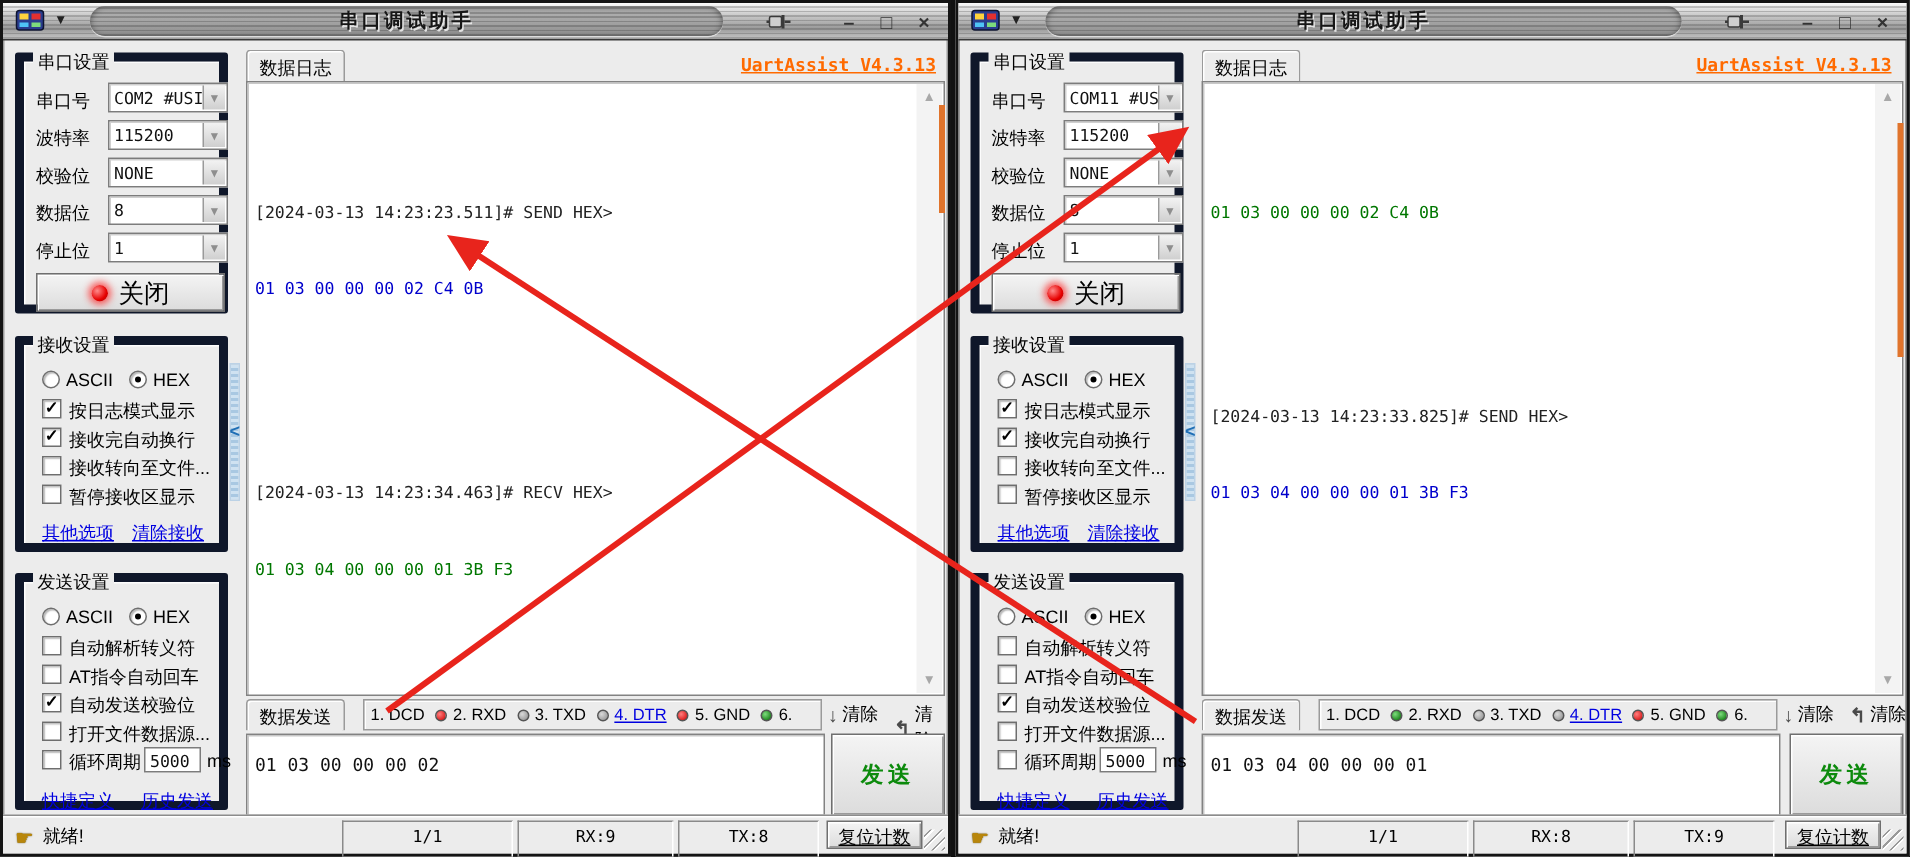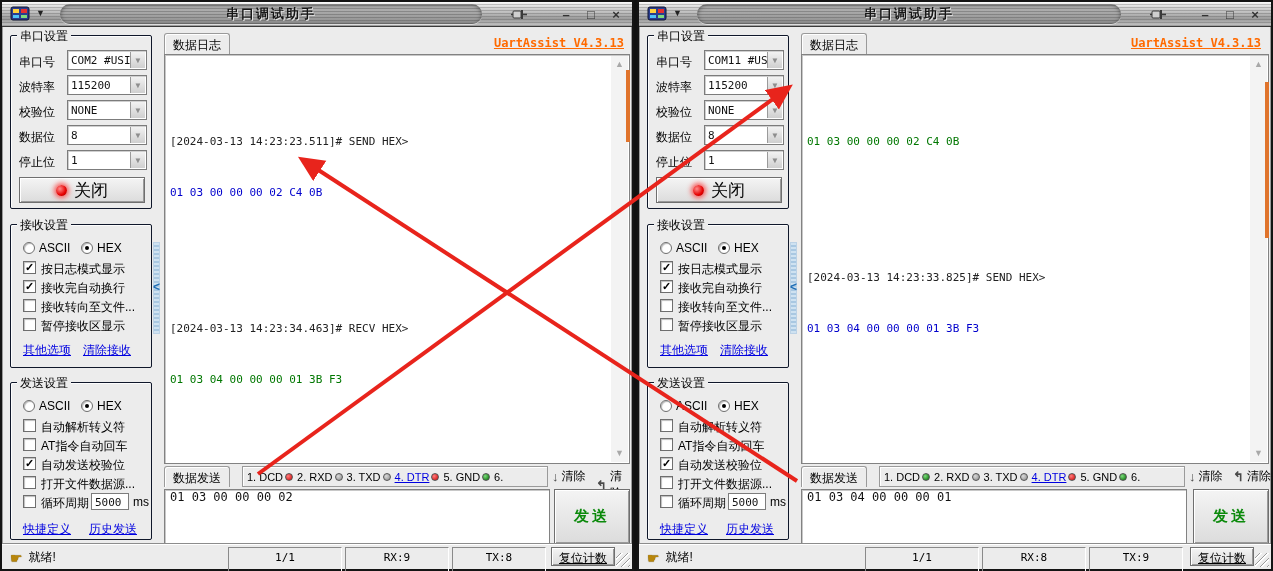--- a/index.html
+++ b/index.html
@@ -29,21 +29,21 @@
     text-shadow:1px 1px 0 #e3e3e3; letter-spacing:2px; }
   .tb-icon { position:absolute; left:8px; top:4px; width:20px; height:16px; }
   .tb-caret { position:absolute; left:34px; top:6px; font-size:9px; color:#222; }
   .tb-pin { position:absolute; right:104px; top:4px; width:18px; height:17px; }
   .tb-btns { position:absolute; right:8px; top:2px; height:21px; display:flex; gap:9px;
     align-items:center; font-weight:bold; color:#333; }
   .tb-btn { width:16px; text-align:center; font-size:13px; cursor:default; }
 
   
   .groupbox { position:absolute; left:8px; width:142px;
-    border:1px solid #0f172a; border-radius:2px;
+    border:6px solid #0f172a; border-radius:2px;
     box-shadow:inset 1px 1px 0 #fdfdfd; }
   .gb-title { position:absolute; left:6px; top:-8px; background:#ececec;
     padding:0 3px; font-size:12px; color:#000; }
   .row-label { position:absolute; font-size:12px; color:#000; }
   .combo { position:absolute; height:20px; background:#fff;
     border:1px solid #7c7c7c; box-shadow:inset 1px 1px 0 #cfcfcf;
     font-family:"DejaVu Sans Mono", monospace; font-size:11px; color:#111;
     padding:3px 16px 0 3px; overflow:hidden; white-space:nowrap; }
   .combo-btn { position:absolute; right:1px; top:1px; bottom:1px; width:15px;
     background:linear-gradient(180deg,#f2f2f2,#cfcfcf); border-left:1px solid #9a9a9a;
@@ -96,33 +96,33 @@
   .hex-recv { color:#007700; }
   .log-entry { margin-bottom:17px; }
   .vscroll { position:absolute; right:1px; top:1px; bottom:1px; width:17px; background:#f3f3f3; }
   .vs-arrow { position:absolute; left:0; width:17px; height:17px; color:#a8a8a8;
     font-size:9px; text-align:center; line-height:17px; }
 
   
   .ind-panel { position:absolute; height:21px; border:1px solid #9a9a9a;
     box-shadow:inset 1px 1px 0 #ffffff; display:flex; align-items:center;
     font-size:11px; color:#000; padding:0 4px; gap:4px; overflow:hidden; white-space:nowrap; }
-  .ind { display:flex; align-items:center; gap:2px;text-align:right; }
+  .ind { display:flex; align-items:center; gap:7px;text-align:right; }
   .dot { width:8px; height:8px; border-radius:50%; border:1px solid #555; }
   .dot.red   { background:radial-gradient(circle at 35% 35%, #ff7d7d, #cf0000); }
   .dot.gray  { background:radial-gradient(circle at 35% 35%, #d9d9d9, #8a8a8a); }
   .dot.green { background:radial-gradient(circle at 35% 35%, #7ddb7d, #006c00); }
   .dtr-link { color:#0000e0; text-decoration:underline; }
   .clear-btn { display:flex; align-items:center; gap:3px; font-size:12px; color:#000; }
   .clear-ico { color:#4a4a4a; font-weight:bold; font-size:13px; }
 
   .send-input { position:absolute; left:162px; top:487px; width:386px; height:55px;
     background:#fff; border:1px solid #828282; box-shadow:inset 1px 1px 0 #c8c8c8;
     font-family:"DejaVu Sans Mono", monospace; font-size:12px; color:#111;
-    padding:0 5px; }
+    padding:13px 5px; }
   .send-btn { position:absolute; left:552px; top:487px; width:76px; height:55px;
     font-size:15px; font-weight:bold; color:#0c8a0c; letter-spacing:3px;
     display:flex; align-items:center; justify-content:center; }
 
   
   .statusbar { position:absolute; left:0; right:0; bottom:0; height:26px;
     background:#ececec; border-top:1px solid #8c8c8c; box-shadow:inset 0 1px 0 #ffffff; }
   .ready { position:absolute; left:8px; top:5px; font-size:12px; color:#000;
     display:flex; gap:6px; align-items:center; }
   .ready-ico { color:#b8860b; font-size:14px; text-shadow:0 0 1px #5a4500; }

